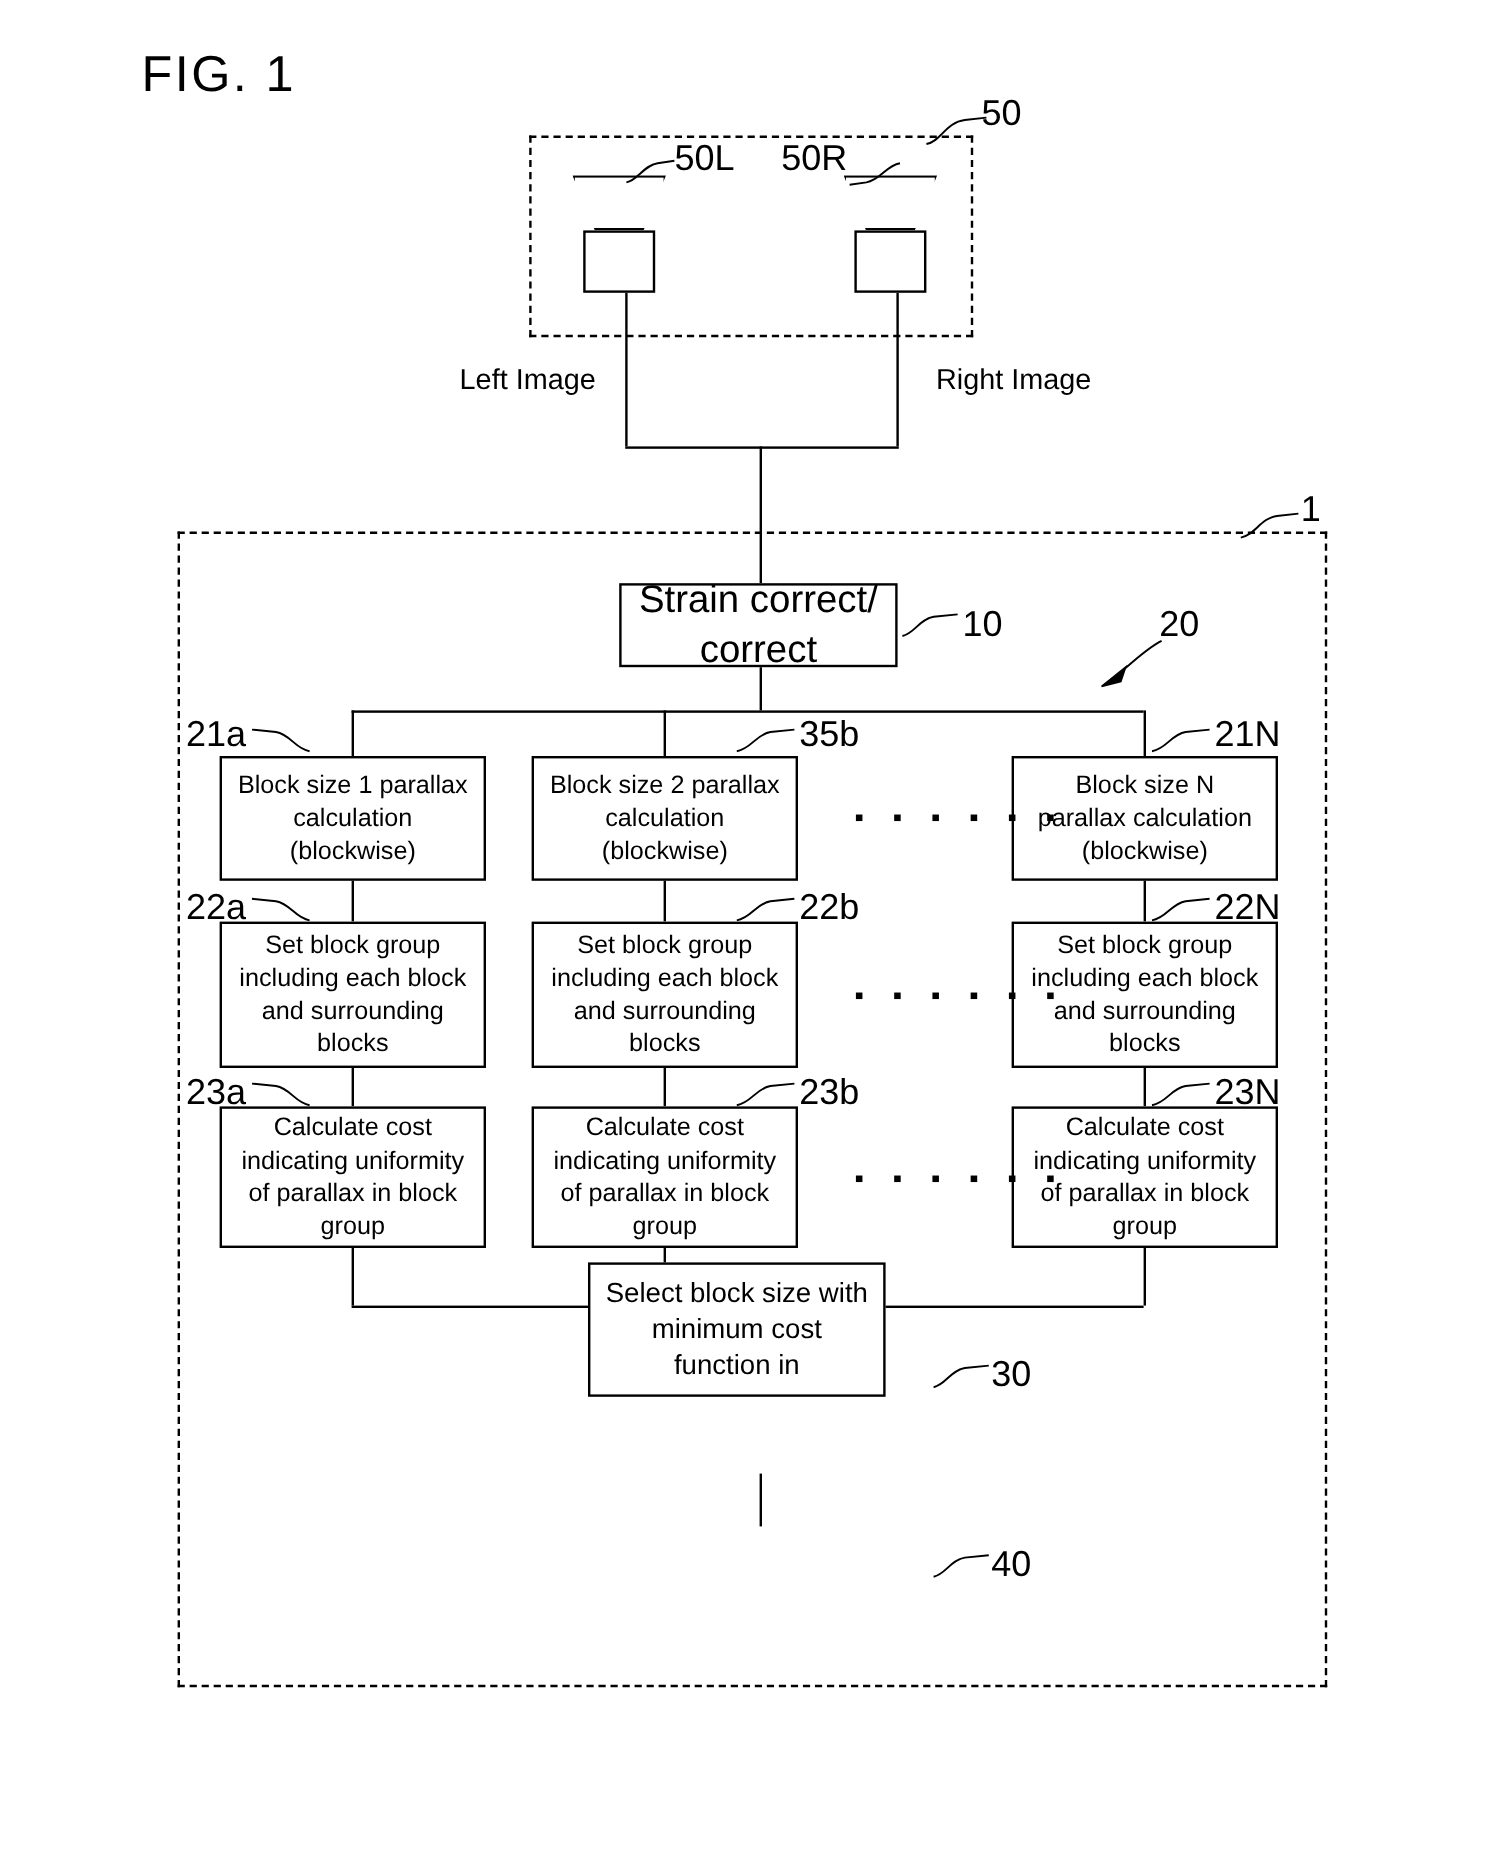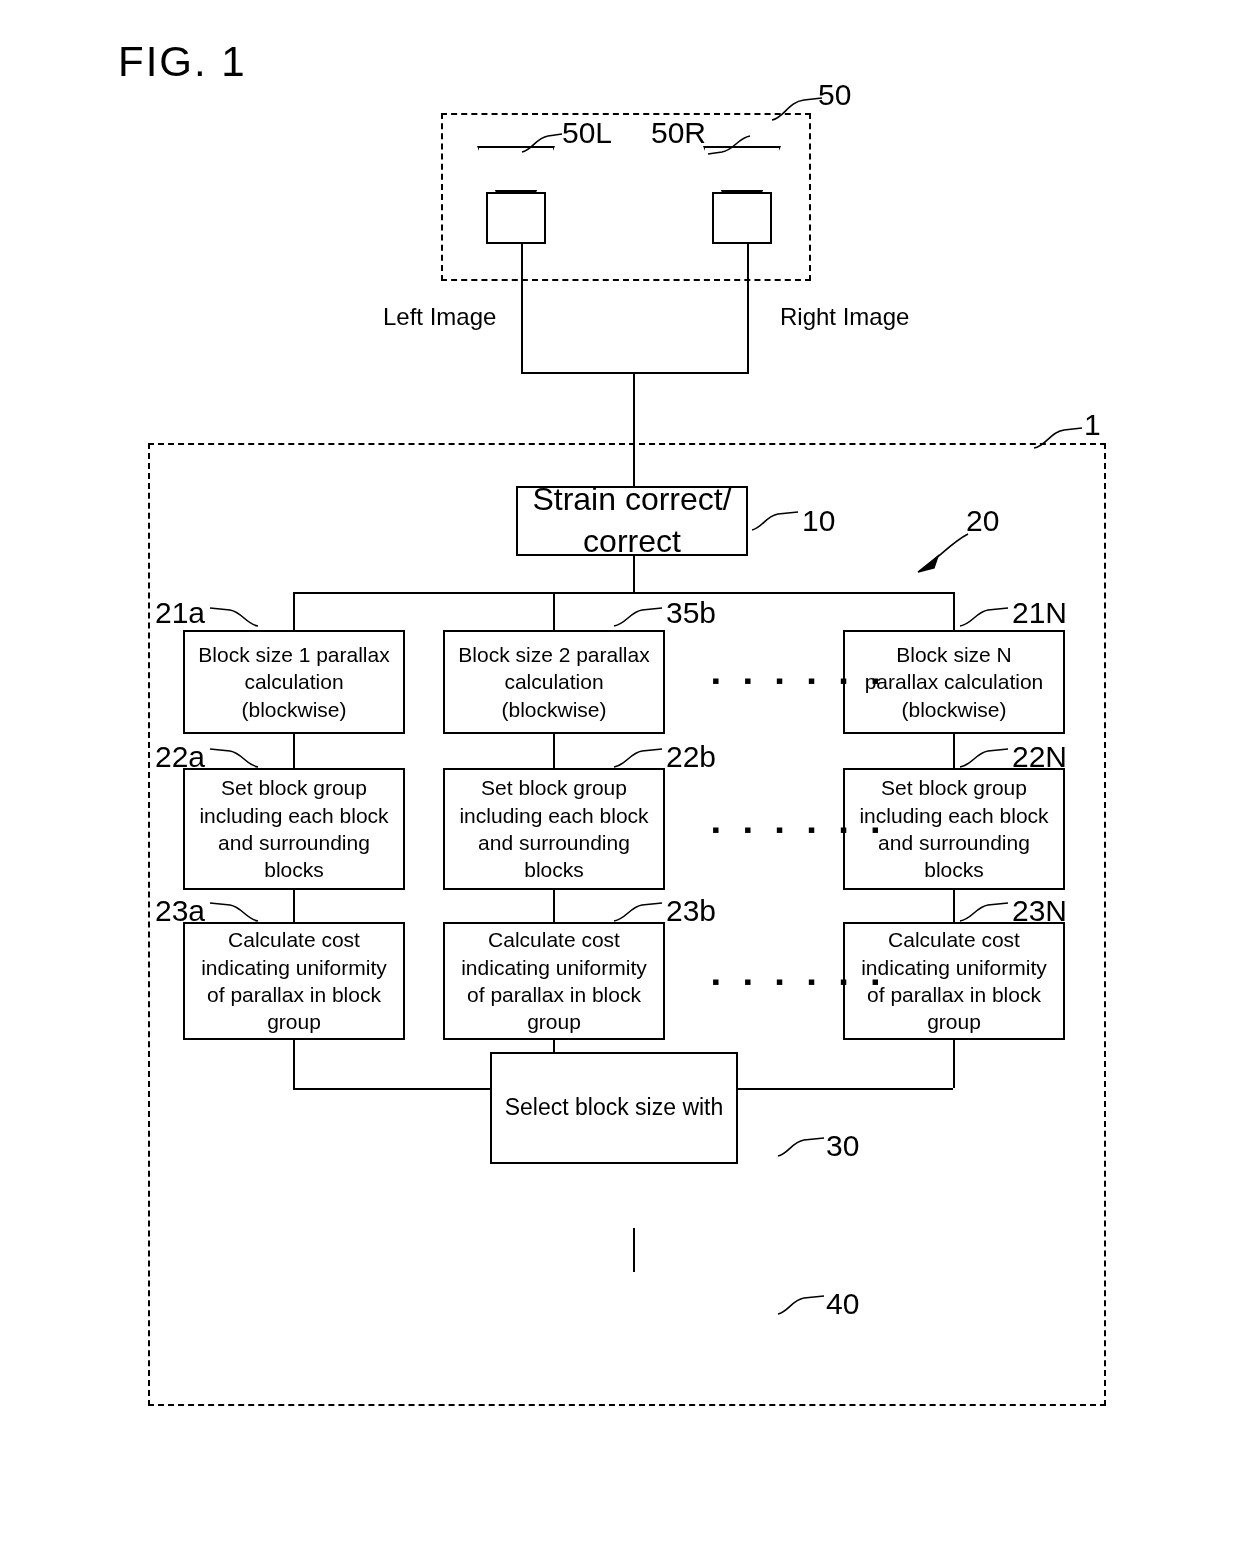--- a/index.html
+++ b/index.html
@@ -284,20 +284,21 @@
 
   <div class="vline" style="left:293px;top:1040px;height:48px;"></div>
   <div class="vline" style="left:553px;top:1040px;height:48px;"></div>
   <div class="vline" style="left:953px;top:1040px;height:48px;"></div>
   <div class="hline" style="left:293px;top:1088px;width:660px;"></div>
   <div class="vline" style="left:633px;top:1088px;height:28px;"></div>
 
   <div class="solid-box" style="left:478px;top:1052px;width:248px;height:112px;font-size:23px;margin-left:12px;">
     <span>
       <span>Select block size with</span>
+      <span>minimum cost function in</span>
     </span>
   </div>
   <div class="leader" style="left:776px;top:1134px;">
     <svg width="52" height="26" viewBox="0 0 52 26">
       <path d="M2,22 C12,20 16,8 28,6 L48,4" fill="none" stroke="#000" stroke-width="1.6"></path>
     </svg>
   </div>
   <div class="ref" style="left:826px;top:1129px;">30</div>
 
   <div class="vline" style="left:633px;top:1228px;height:44px;"></div>

